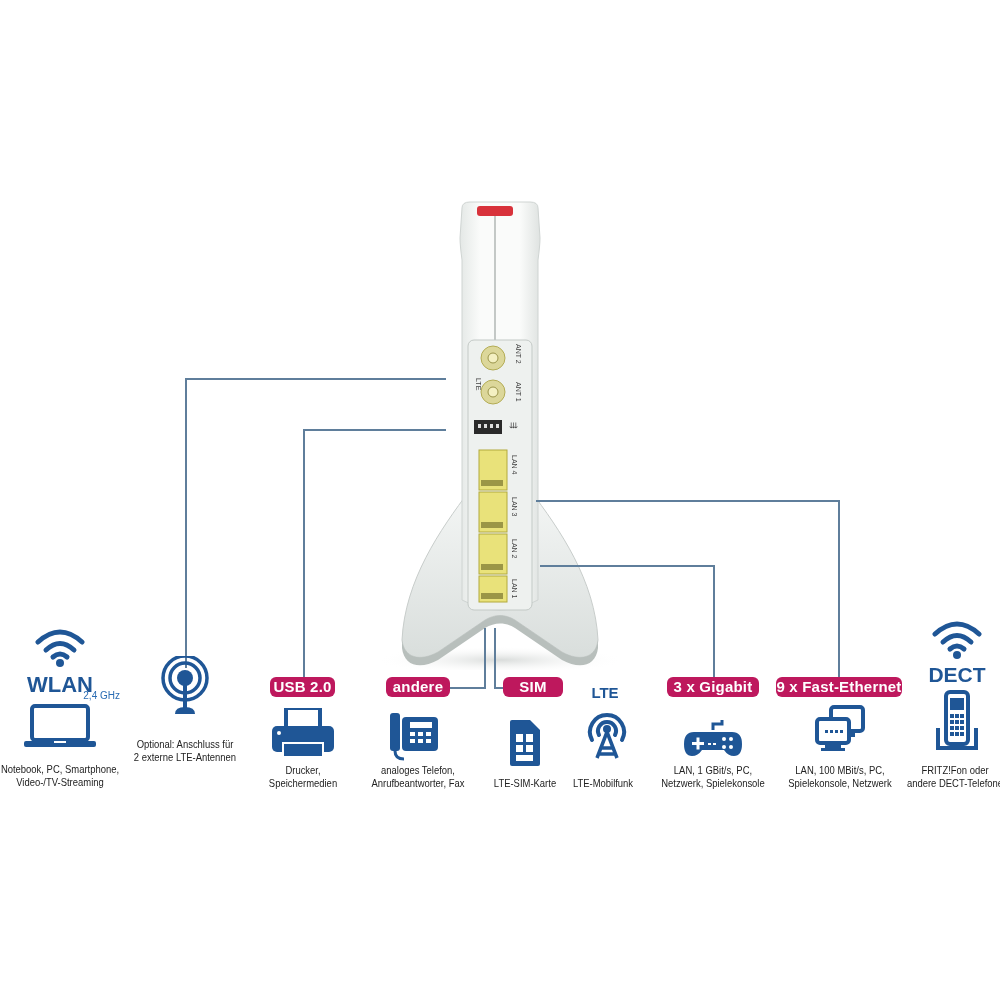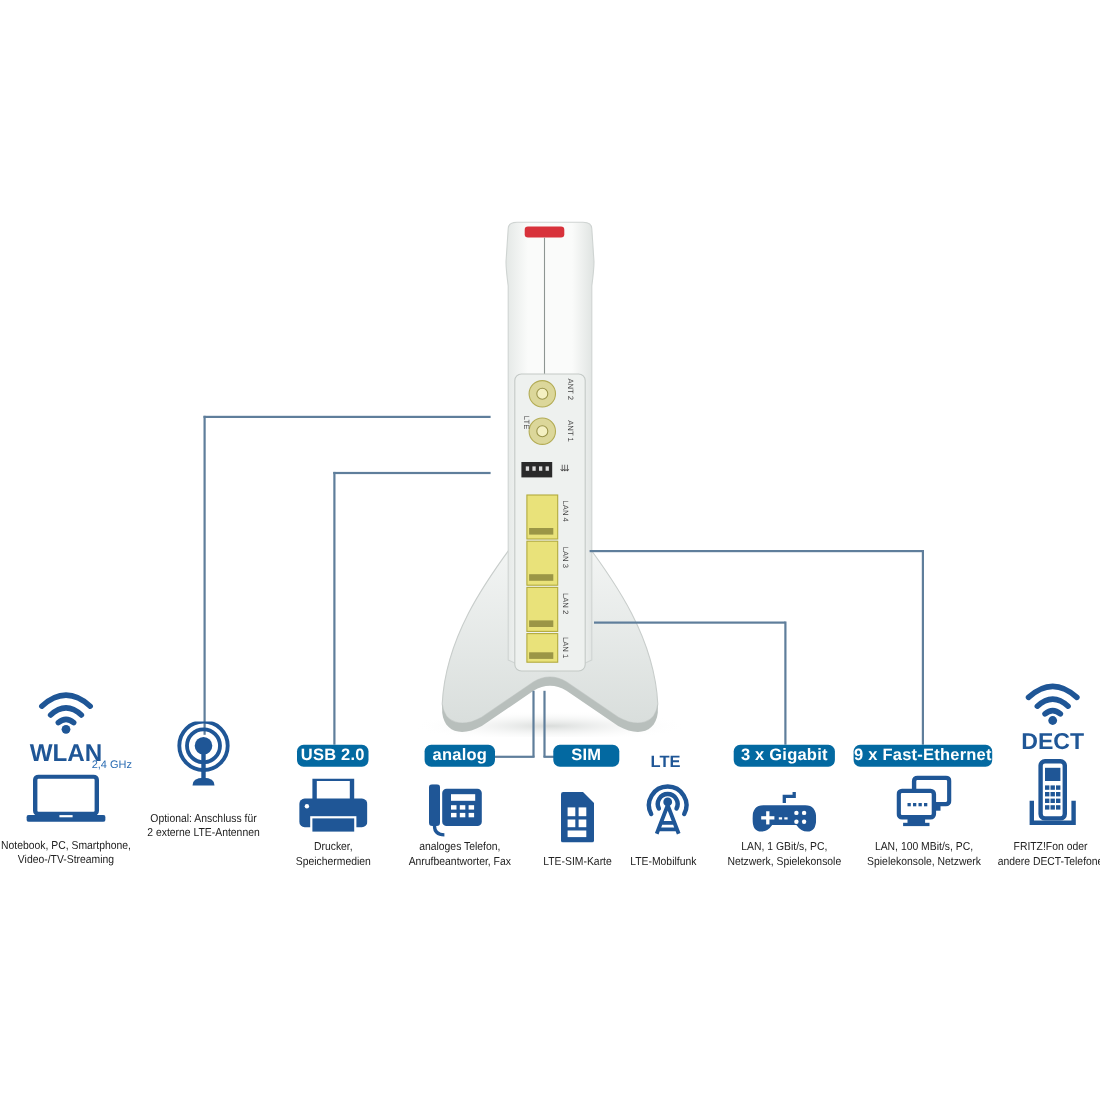--- a/index.html
+++ b/index.html
@@ -1,19 +1,19 @@
 <!DOCTYPE html>
 <html><head>
 <meta charset="utf-8">
 <style>
   html,body{margin:0;padding:0;background:#fff;}
   body{width:1000px;height:1000px;position:relative;overflow:hidden;font-family:"Liberation Sans","DejaVu Sans",sans-serif;color:#222;}
   .abs{position:absolute;}
   .line{position:absolute;background:#5f7e9b;}
-  .badge{position:absolute;height:20px;background:#0369a1;color:#fff;border-radius:6px;font-weight:bold;font-size:15px;line-height:20px;text-align:center;letter-spacing:0.2px;font-family:"Liberation Sans",sans-serif;}
+  .badge{position:absolute;height:20px;background:#be185d;color:#fff;border-radius:6px;font-weight:bold;font-size:15px;line-height:20px;text-align:center;letter-spacing:0.2px;font-family:"Liberation Sans",sans-serif;}
   .cap{position:absolute;font-size:10.5px;line-height:13px;text-align:center;color:#222;font-family:"Liberation Sans",sans-serif;transform:scaleX(0.9);transform-origin:center top;}
   .head{position:absolute;font-weight:bold;color:#1f5696;text-align:center;font-family:"Liberation Sans",sans-serif;}
   .sub{position:absolute;color:#2a6cb3;font-size:10px;text-align:right;}
   svg{display:block;}
 </style>
 </head>
 <body>
 
 <div class="abs" style="left:380px;top:200px;width:240px;height:470px;">
   <svg width="240" height="470" viewBox="0 0 240 470">
@@ -148,21 +148,21 @@
   <rect x="0" y="18" width="62" height="26" rx="5" fill="#1f5696"></rect>
   <rect x="10" y="34" width="42" height="16" fill="#fff"></rect>
   <rect x="12" y="36" width="38" height="12" fill="#1f5696"></rect>
   <circle cx="7" cy="25" r="2" fill="#fff"></circle>
 </svg>
 <div class="cap" style="left:233px;top:764px;width:140px;">
   <div>Drucker,</div>
   <div>Speichermedien</div>
 </div>
 
-<div class="badge" style="left:386px;top:677px;width:64px;">analog</div>
+<div class="badge" style="left:386px;top:677px;width:64px;">andere</div>
 <svg class="abs" style="left:388px;top:713px;" width="52" height="48" viewBox="0 0 52 48">
   <rect x="2" y="0" width="10" height="38" rx="3" fill="#1f5696"></rect>
   <path d="M7 38 Q7 46 16 46" fill="none" stroke="#1f5696" stroke-width="3"></path>
   <rect x="14" y="4" width="36" height="34" rx="4" fill="#1f5696"></rect>
   <g fill="#fff">
     <rect x="22" y="9" width="22" height="6"></rect>
     <rect x="22" y="19" width="5" height="4"></rect>
       <rect x="30" y="19" width="5" height="4"></rect>
       <rect x="38" y="19" width="5" height="4"></rect>
     <rect x="22" y="26" width="5" height="4"></rect>

